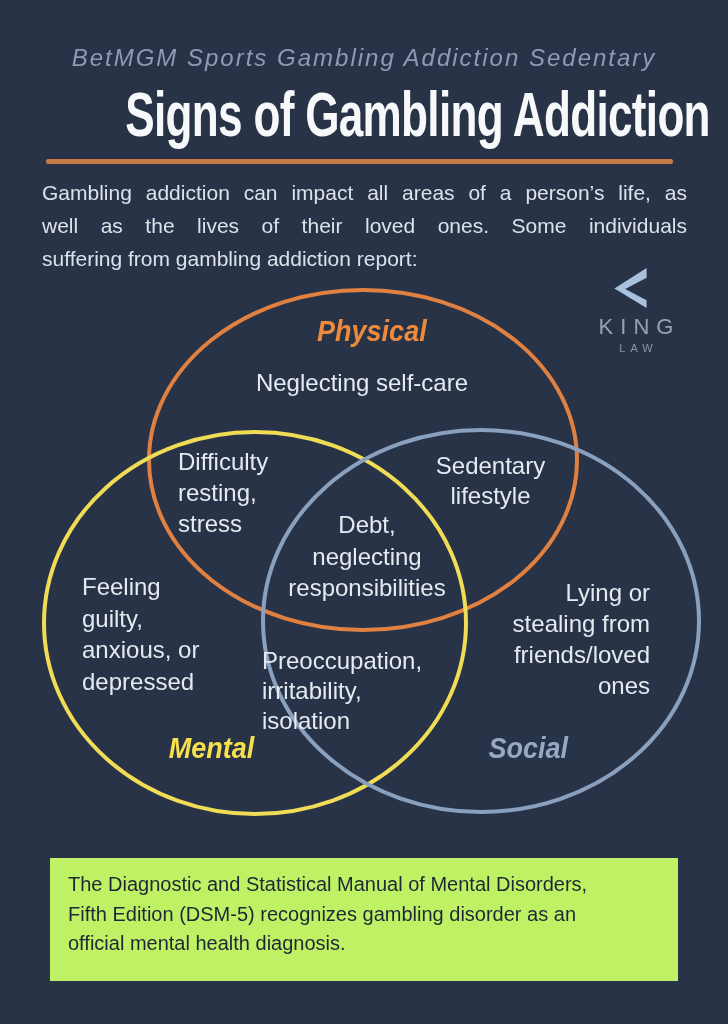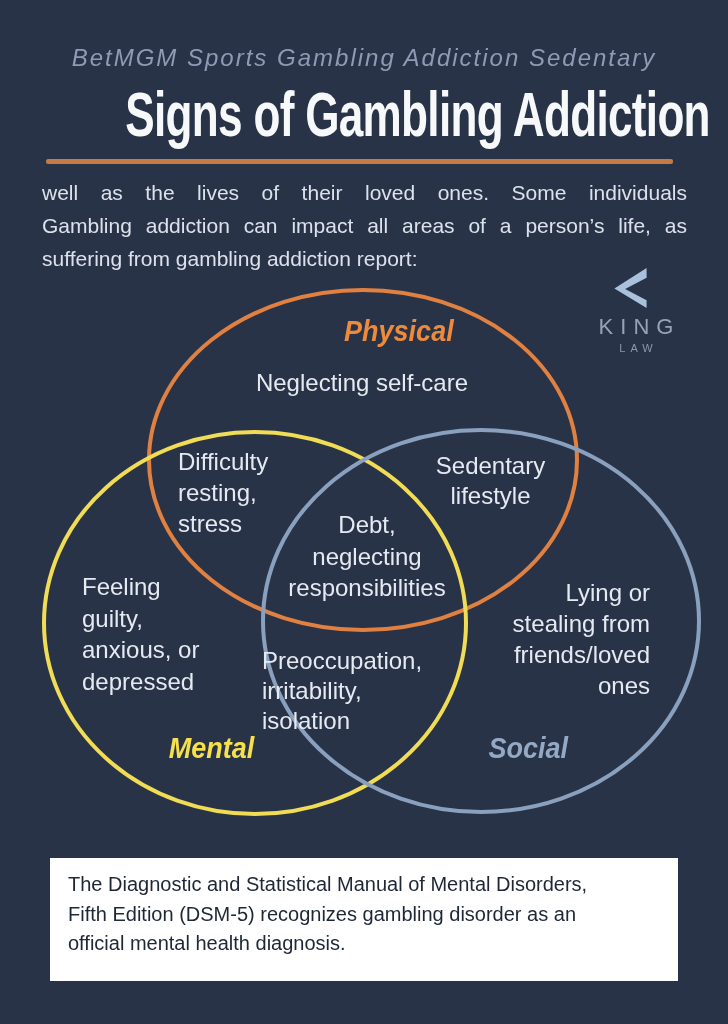--- a/index.html
+++ b/index.html
@@ -74,21 +74,21 @@
   .venn-svg { top: 0; left: 0; width: 728px; height: 1024px; }
 
   .set-label {
     font-weight: 700;
     font-style: italic;
     font-size: 30px;
     text-align: center;
     white-space: nowrap;
   }
   .set-label span { display: inline-block; transform: scaleX(0.9); transform-origin: 50% 50%; }
-  .label-physical { top: 314px; left: 260px; width: 200px; color: #ee8a3c; text-align: right; }
+  .label-physical { top: 314px; left: 272px; width: 200px; color: #ee8a3c; }
   .label-mental   { top: 731px; left: 132px; width: 160px; color: #f6e04b; }
   .label-social   { top: 731px; left: 448px; width: 160px; color: #95a8c4; }
 
   .region {
     color: #e5eaf2;
     font-size: 24px;
     line-height: 31px;
     white-space: pre-line;
   }
   .r-physical        { top: 367px; left: 212px; width: 300px; text-align: center; }
@@ -120,22 +120,22 @@
 
   <div class="abs subtitle" style="color: rgb(141, 155, 180);">BetMGM Sports Gambling Addiction Sedentary</div>
 
   <div class="abs title-wrap">
     <span class="title" style="color: rgb(247, 248, 250);">Signs of Gambling Addiction</span>
   </div>
 
   <div class="abs underline" style="background: rgb(197, 122, 69);"></div>
 
   <div class="abs intro" style="color: rgb(220, 226, 236);">
+    <div class="jline">Gambling addiction can impact all areas of a person’s life, as</div>
     <div class="jline">well as the lives of their loved ones. Some individuals</div>
-    <div class="jline">Gambling addiction can impact all areas of a person’s life, as</div>
     <div class="lline">suffering from gambling addiction report:</div>
   </div>
 
   <svg class="abs logo-chevron" viewBox="0 0 33 41" xmlns="http://www.w3.org/2000/svg">
     <path d="M33,0 L0,21 L33,41 Z M33,10 L11,21.5 L33,33 Z" fill="#a9c1dd" fill-rule="evenodd"></path>
   </svg>
   <div class="abs logo-king" style="color: rgb(151, 162, 182);">KING</div>
   <div class="abs logo-law">LAW</div>
 
   <svg class="abs venn-svg" viewBox="0 0 728 1024" xmlns="http://www.w3.org/2000/svg">
@@ -168,19 +168,19 @@
 anxious, or
 depressed</div>
   <div class="abs region r-mental-social" style="color: rgb(229, 234, 242);">Preoccupation,
 irritability,
 isolation</div>
   <div class="abs region r-social" style="color: rgb(229, 234, 242);">Lying or
 stealing from
 friends/loved
 ones</div>
 
-  <div class="abs dsm-box" style="background: #ffffff;">
+  <div class="abs dsm-box" style="background: #bef264;">
     <div class="dsm-text" style="color: rgb(30, 39, 54);">The Diagnostic and Statistical Manual of Mental Disorders,
 Fifth Edition (DSM-5) recognizes gambling disorder as an
 official mental health diagnosis.</div>
   </div>
 
 </div>
 
 </body></html>

